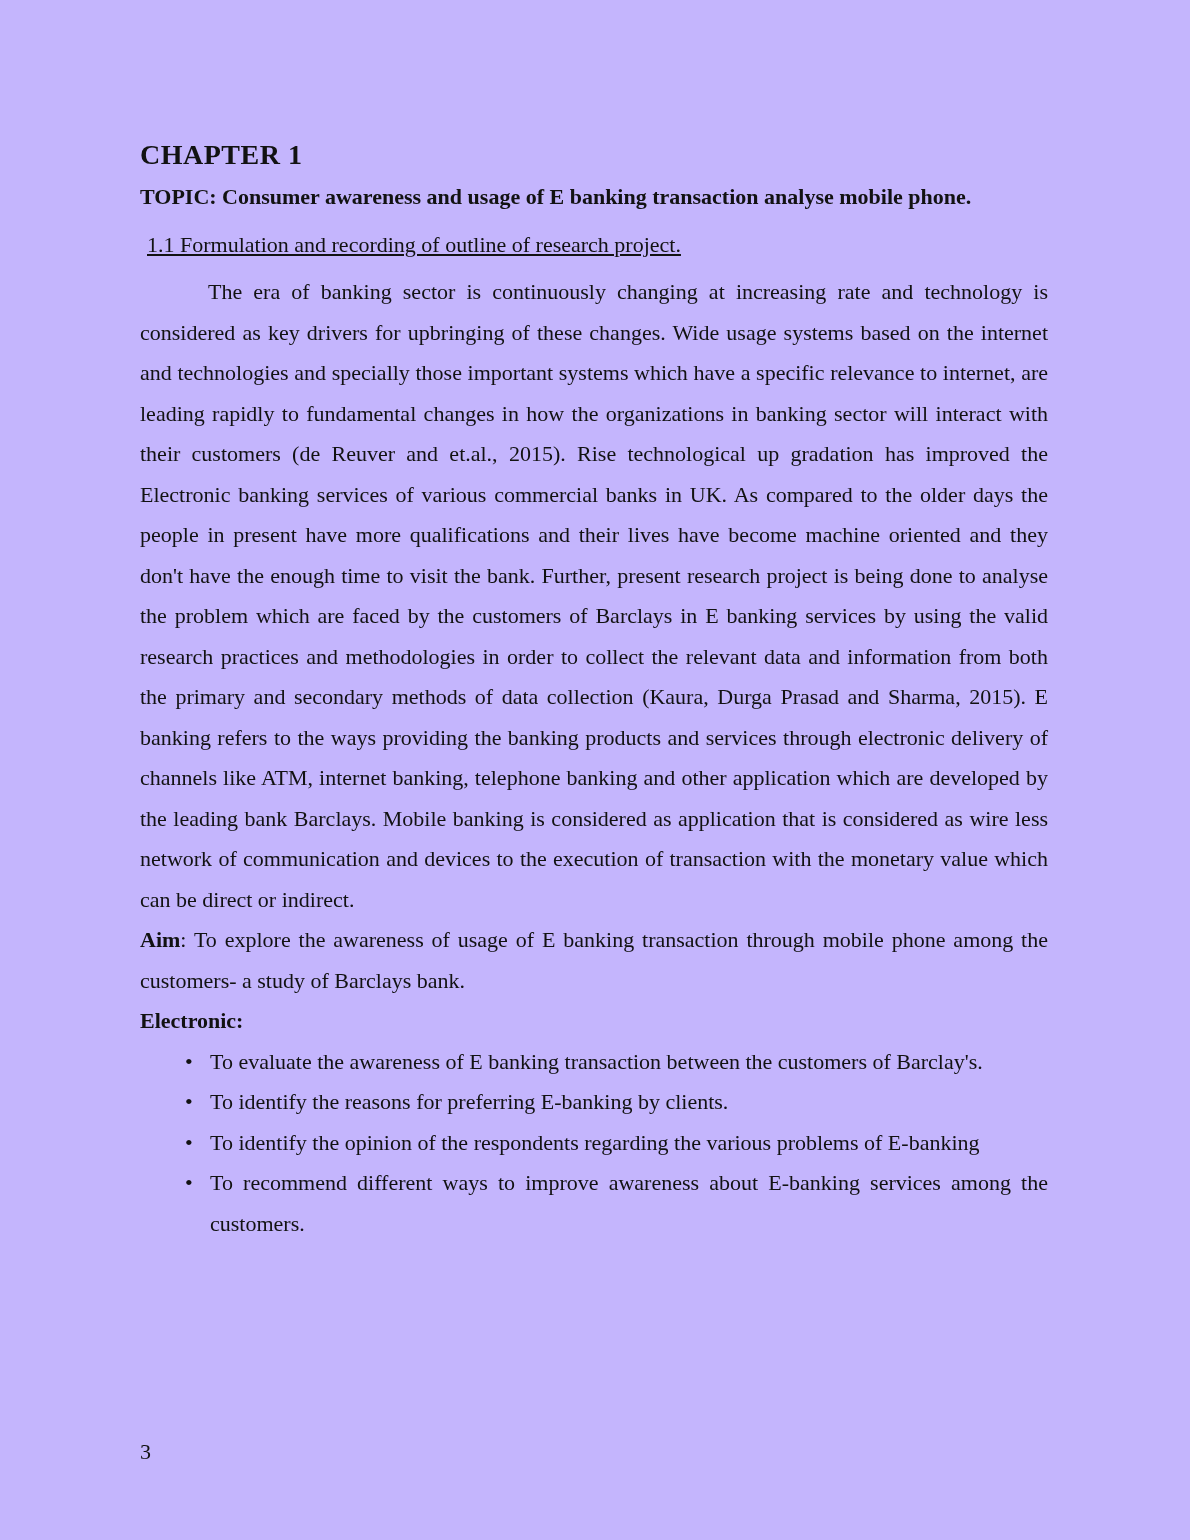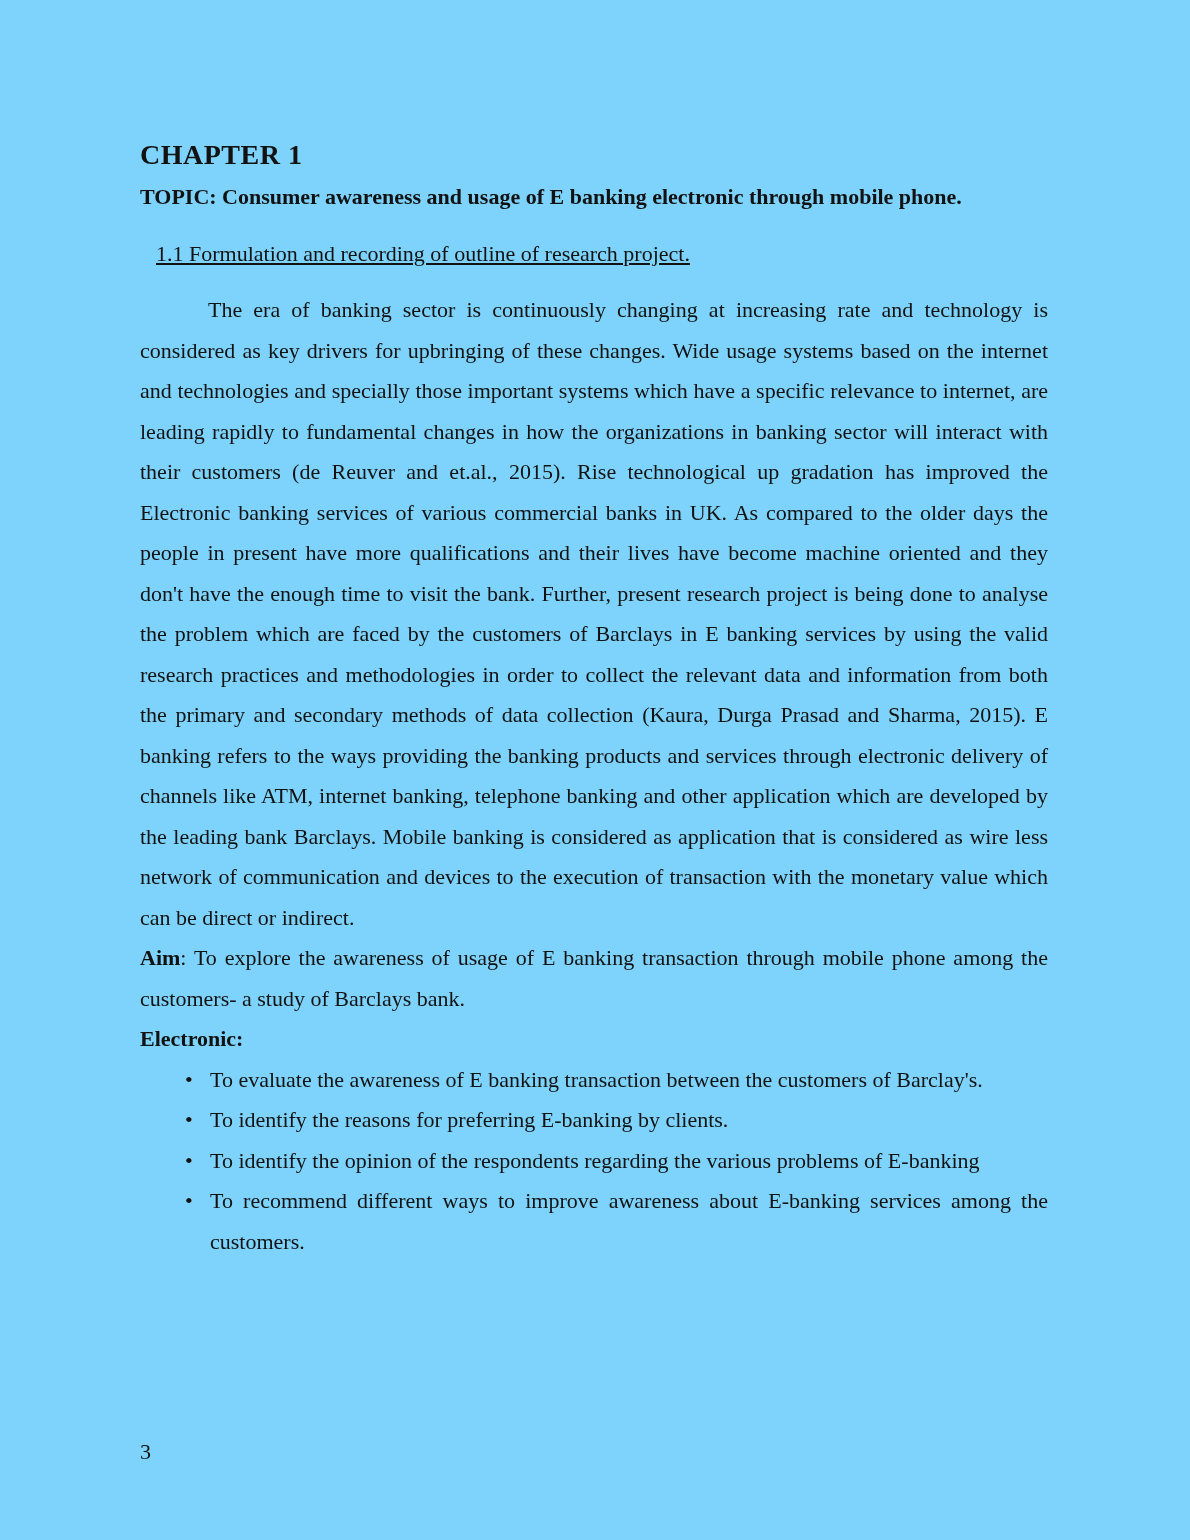--- a/index.html
+++ b/index.html
@@ -8,21 +8,21 @@
     width: 1190px;
     height: 1540px;
     background: #ffffff;
     font-family: "Liberation Serif", serif;
     color: #121212;
   }
   .page {
     position: relative;
     width: 1190px;
     height: 1540px;
-    background: #7dd3fc;
+    background: #c4b5fd;
     overflow: hidden;
   }
   .content {
     padding: 134px 142px 0 140px;
     font-size: 22px;
   }
   .chapter-heading {
     font-size: 28px;
     font-weight: bold;
     margin: 0;
@@ -32,21 +32,21 @@
   .topic-heading {
     font-size: 22px;
     font-weight: bold;
     margin: 0;
     line-height: 41px;
   }
   .subheading {
     font-size: 22px;
     font-weight: normal;
     text-decoration: underline;
-    margin: 16px;
+    margin: 7px;
     line-height: 41px;
   }
   .body-par {
     margin: 0;
     line-height: 40.5px;
     text-align: justify;
   }
   .first-indent { text-indent: 68px; }
   .bold { font-weight: bold; }
   .objectives-list {
@@ -75,21 +75,21 @@
   }
 </style>
 </head>
 <body>
 
 <div class="page">
   <div class="content">
 
     <h1 class="chapter-heading">CHAPTER 1</h1>
 
-    <p class="topic-heading">TOPIC: Consumer awareness and usage of E banking electronic through mobile phone.</p>
+    <p class="topic-heading">TOPIC: Consumer awareness and usage of E banking transaction analyse mobile phone.</p>
 
     <p class="subheading">1.1 Formulation and recording of outline of research project.</p>
 
     <p class="body-par first-indent">The era of banking sector is continuously changing at increasing rate and technology is considered as key drivers for upbringing of these changes. Wide usage systems based on the internet and technologies and specially those important systems which have a specific relevance to internet, are leading rapidly to fundamental changes in how the organizations in banking sector will interact with their customers (de Reuver and et.al., 2015). Rise technological up gradation has improved the Electronic banking services of various commercial banks in UK. As compared to the older days the people in present have more qualifications and their lives have become machine oriented and they don't have the enough time to visit the bank. Further, present research project is being done to analyse the problem which are faced by the customers of Barclays in E banking services by using the valid research practices and methodologies in order to collect the relevant data and information from both the primary and secondary methods of data collection (Kaura, Durga Prasad and Sharma, 2015). E banking refers to the ways providing the banking products and services through electronic delivery of channels like ATM, internet banking, telephone banking and other application which are developed by the leading bank Barclays. Mobile banking is considered as application that is considered as wire less network of communication and devices to the execution of transaction with the monetary value which can be direct or indirect.</p>
 
 
     <p class="body-par"><span class="bold">Aim</span><span>: To explore the awareness of usage of E banking transaction through mobile phone among the customers- a study of Barclays bank.</span></p>
 
     <p class="body-par bold">Electronic:</p>
 

